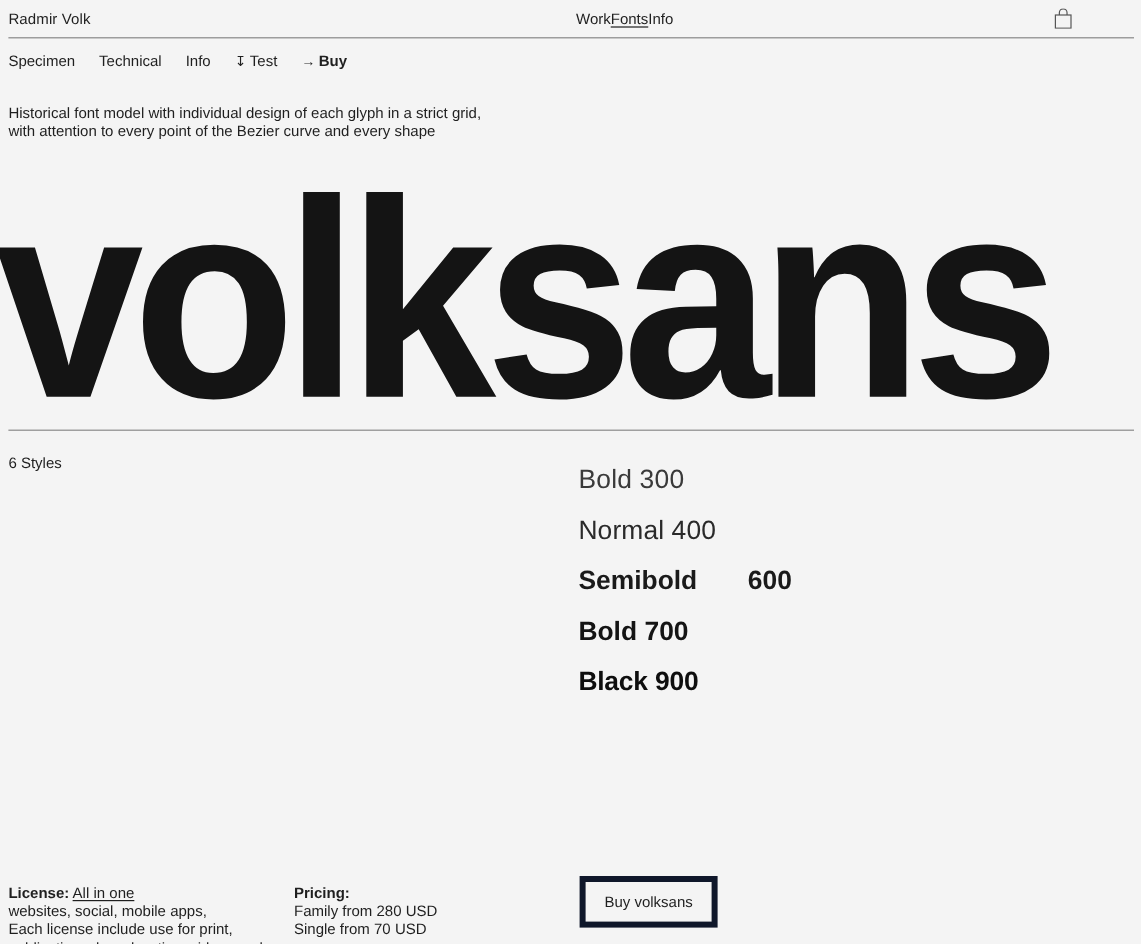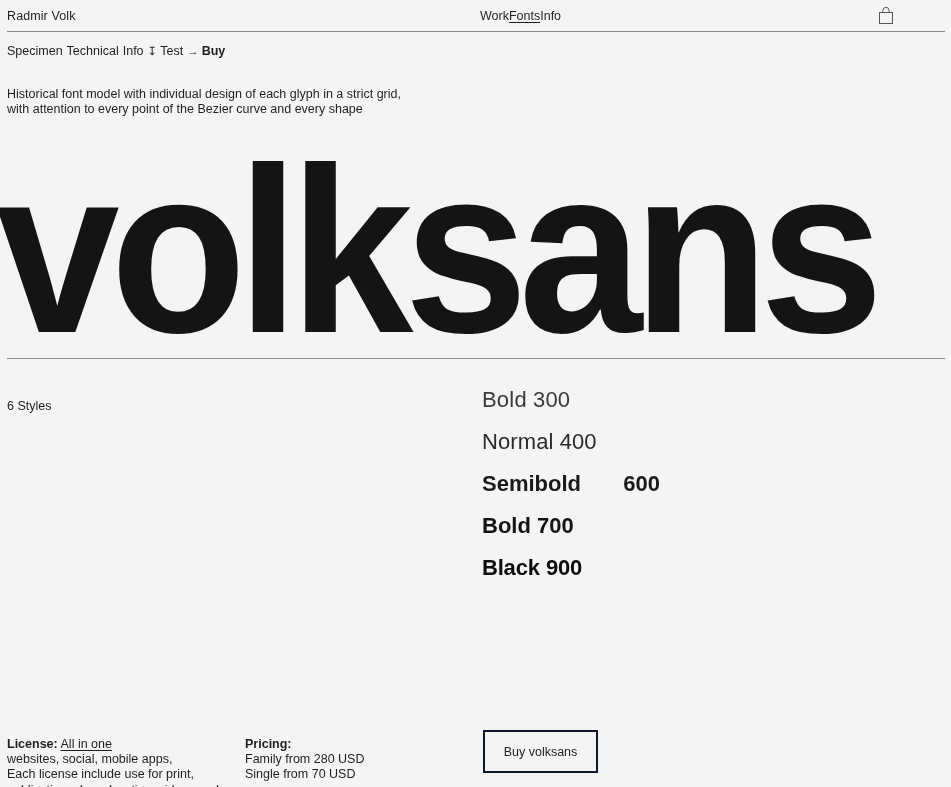--- a/index.html
+++ b/index.html
@@ -66,21 +66,21 @@
     border-top: 1px solid #888888;
     margin: 0 6px 0 7px;
     height: 0;
   }
 
   
   .subnav {
     height: 30px;
     display: flex;
     align-items: center;
-    gap: 4px;
+    gap: 20px;
     padding: 0 0 0 7px;
     margin-top: 4px;
   }
   .subnav a {
     font-size: 12.5px;
     color: #1f1f1f;
     text-decoration: none;
     white-space: nowrap;
     display: inline-flex;
     align-items: baseline;
@@ -131,21 +131,21 @@
   
   .styles-section {
     position: relative;
     margin-top: 20px;
     padding: 0 7px;
     height: 250px;
   }
   .styles-count {
     position: absolute;
     left: 7px;
-    top: 20px;
+    top: 0;
     font-size: 12.5px;
     color: #1f1f1f;
   }
   .styles-list {
     position: absolute;
     left: 482px;
     top: 0;
     width: 440px;
   }
   .style-row {
@@ -192,21 +192,21 @@
   }
   .footer-col p { margin: 0; }
 
   .buy-btn {
     position: absolute;
     left: 483px;
     top: 730px;
     width: 115px;
     height: 43px;
     background: transparent;
-    border: 2px solid #0f172a;
+    border: 5px solid #0f172a;
     font-family: "Liberation Sans", "DejaVu Sans", sans-serif;
     font-size: 12.5px;
     color: #1f1f1f;
     cursor: pointer;
     display: flex;
     align-items: center;
     justify-content: center;
     padding: 0;
   }
 </style>

